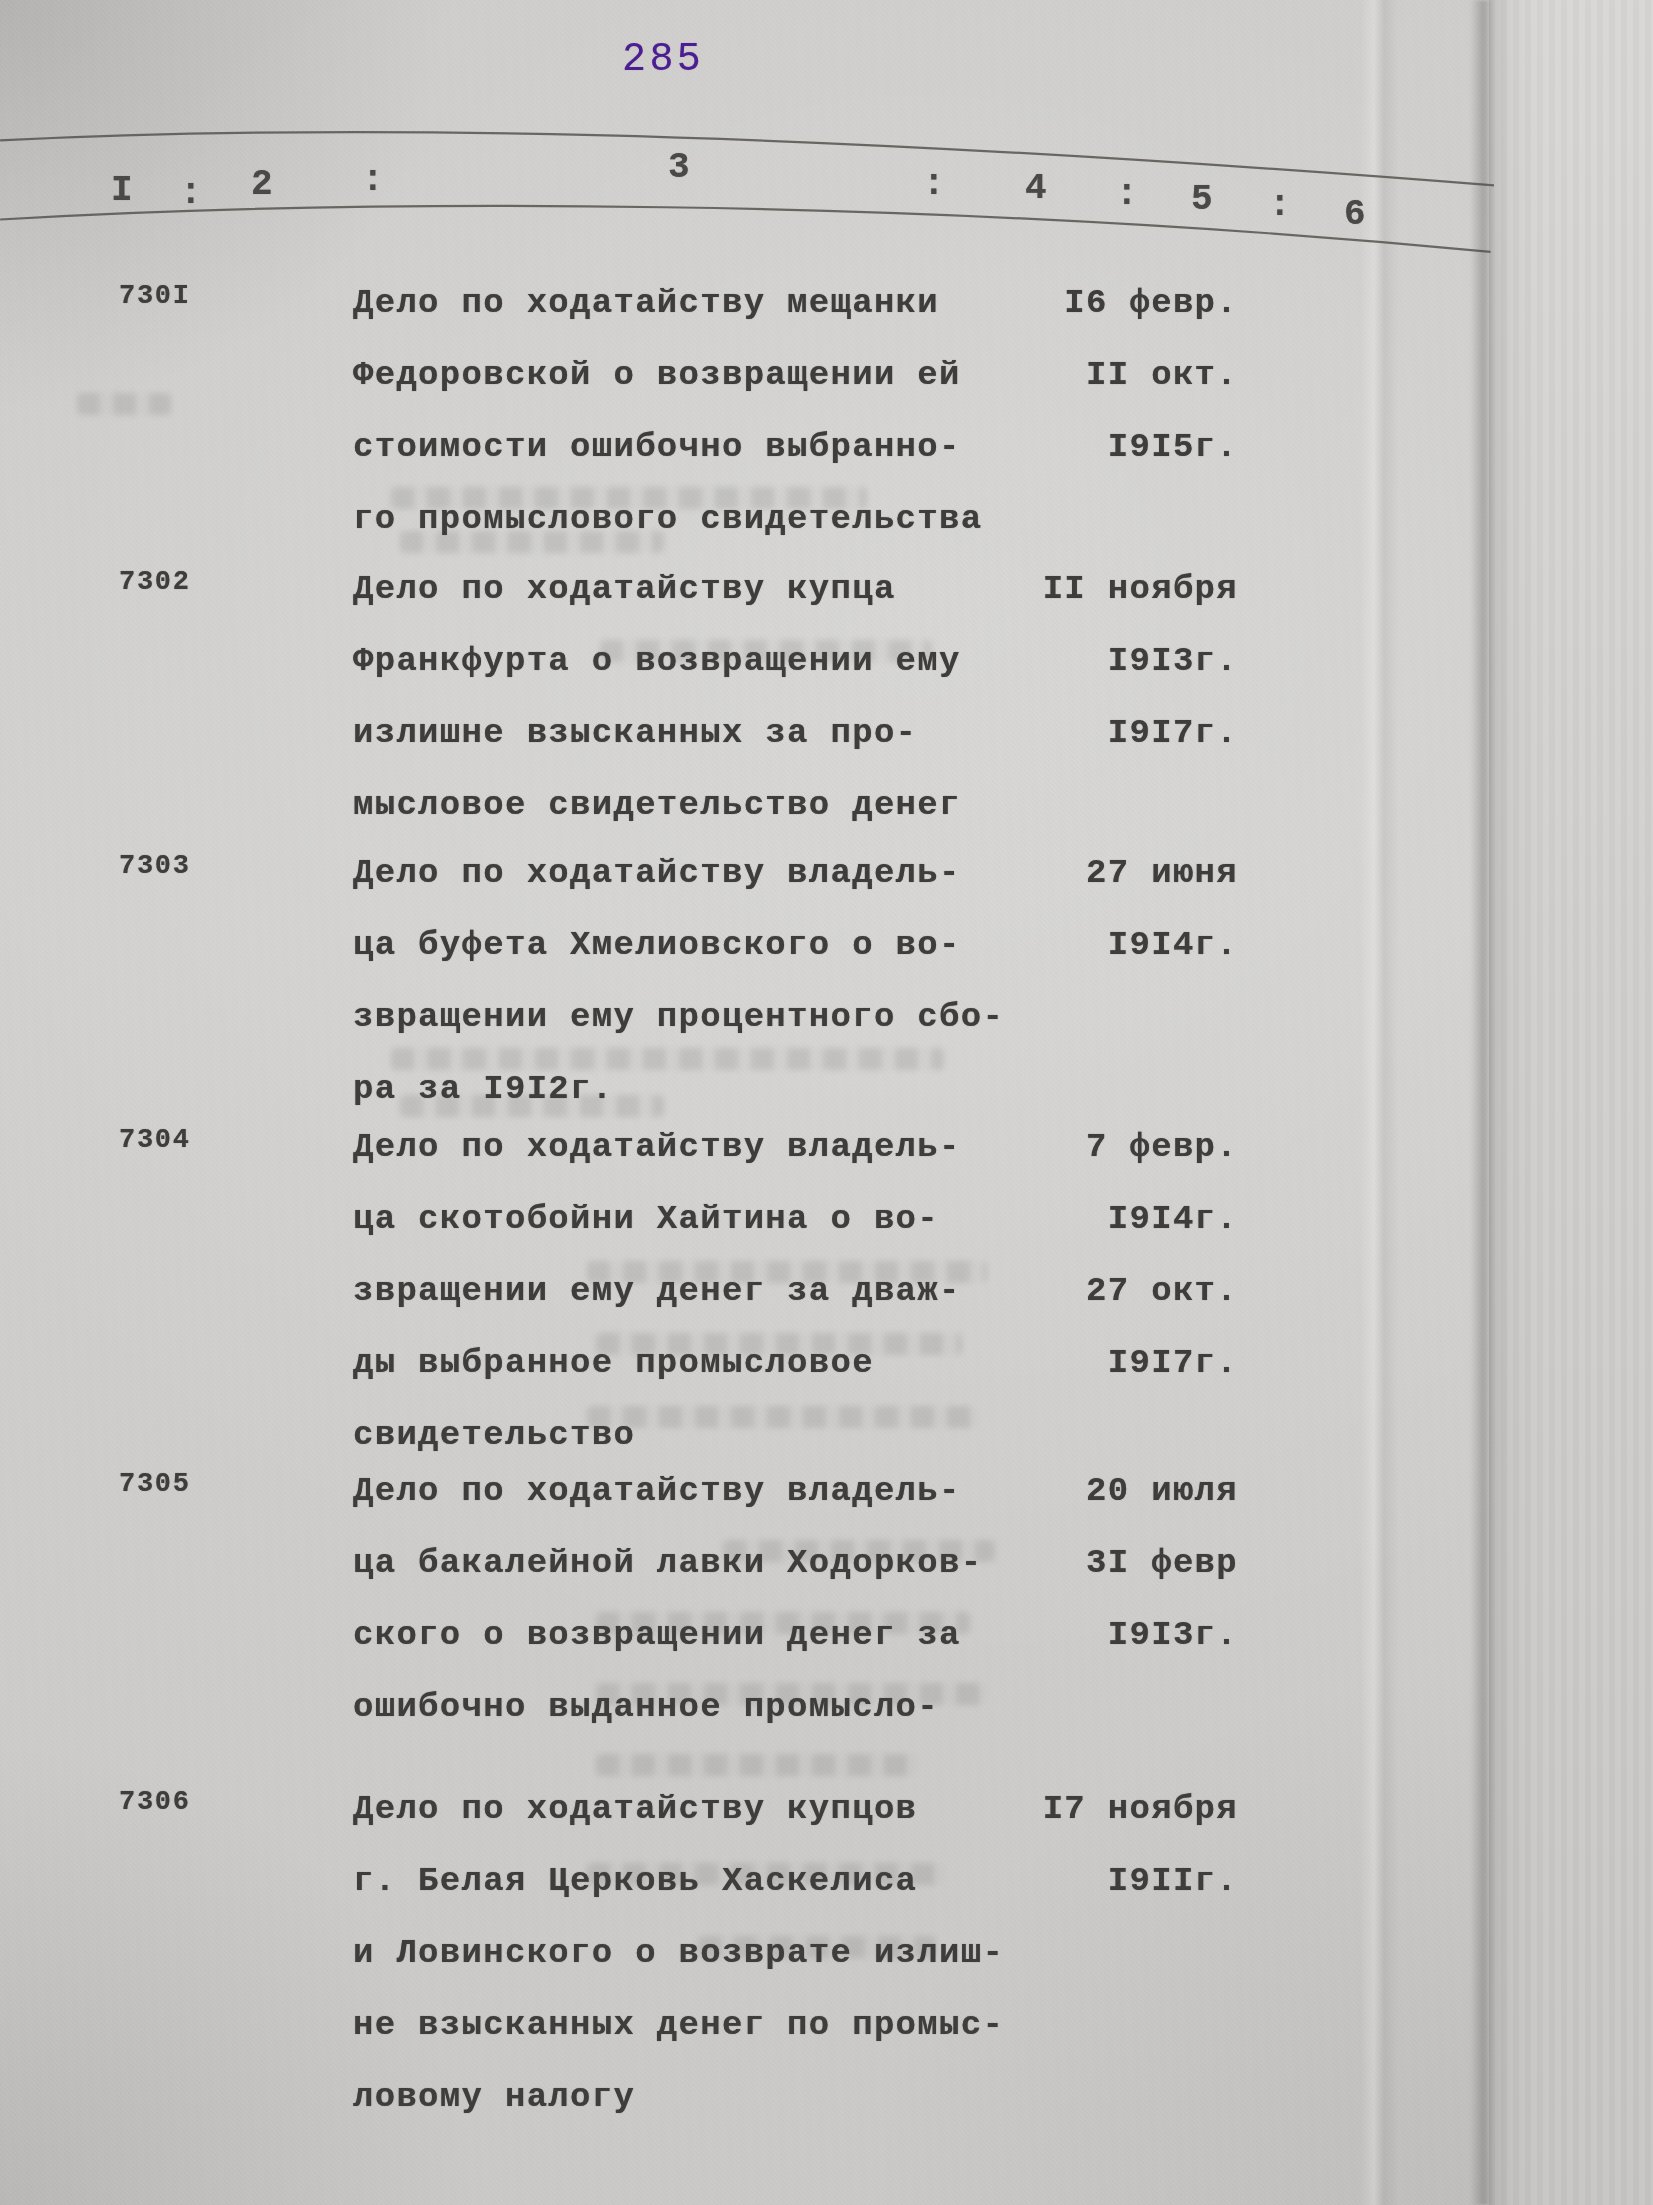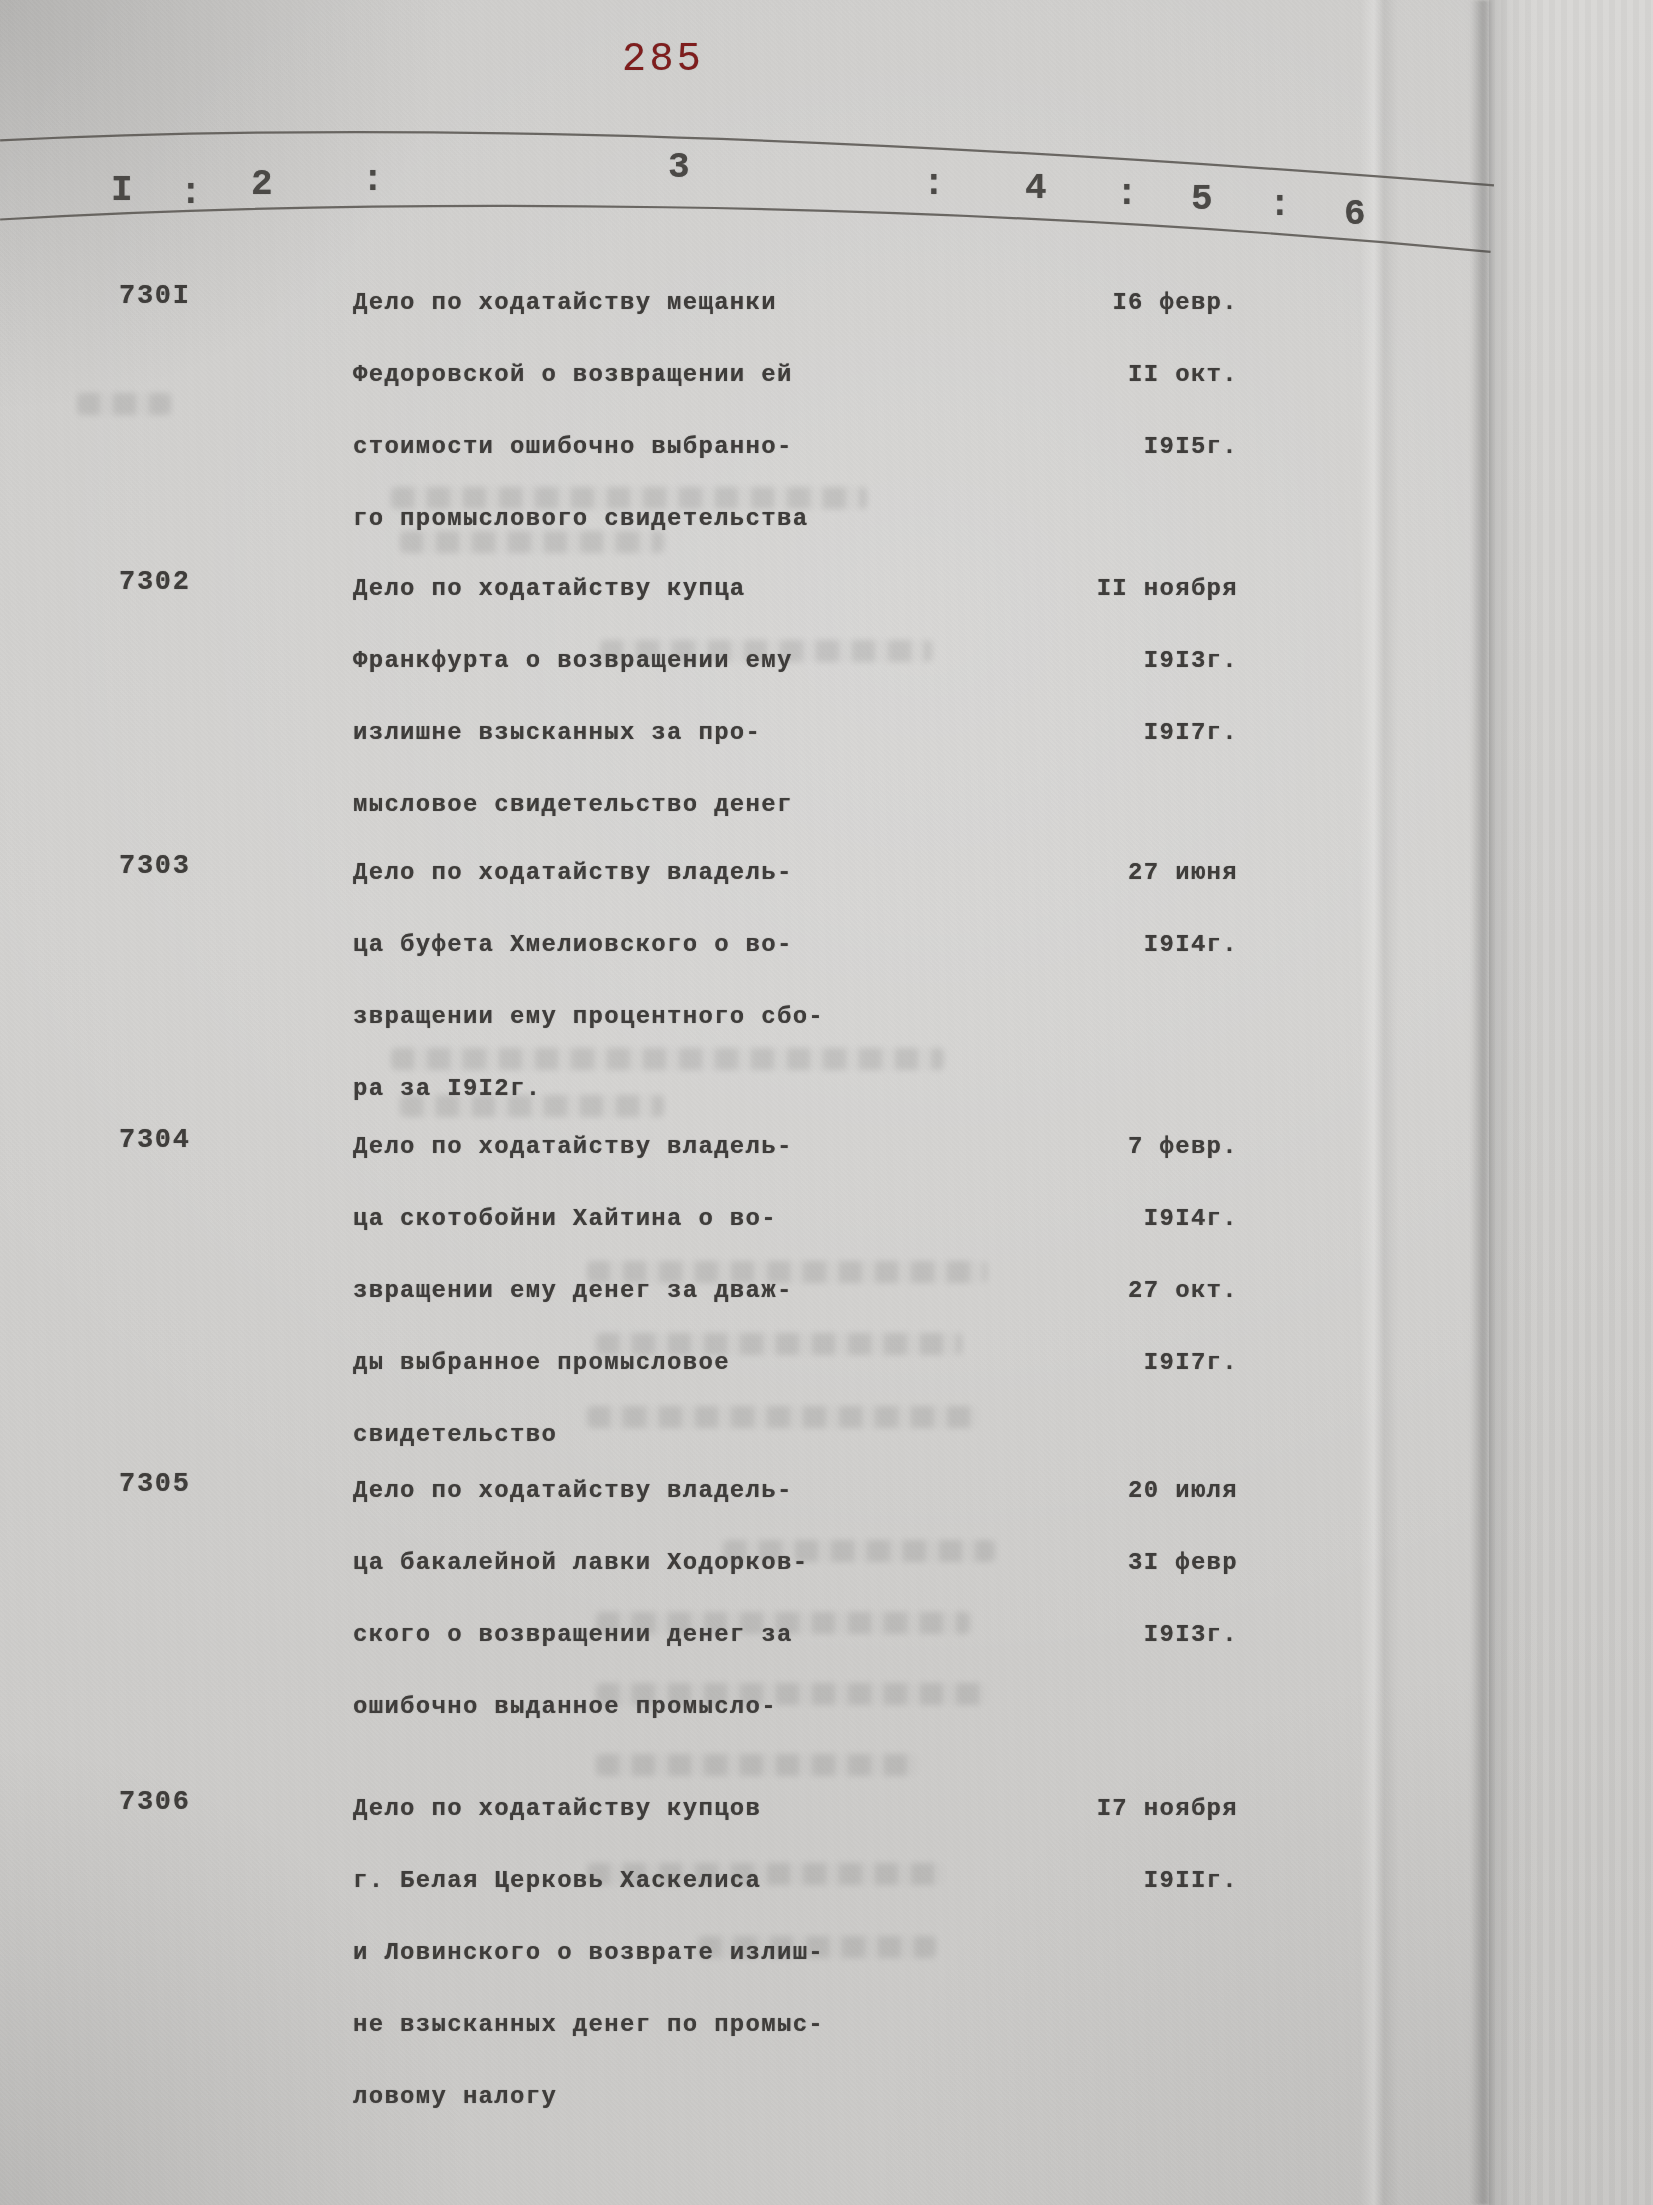--- a/index.html
+++ b/index.html
@@ -25,31 +25,31 @@
     background:repeating-linear-gradient(47deg, rgba(0,0,0,.013) 0 1.7px, rgba(255,255,255,.016) 1.7px 3.4px);}
   .crease{position:absolute;left:1360px;top:0;width:39px;height:2205px;pointer-events:none;
     background:linear-gradient(90deg, rgba(0,0,0,0), rgba(255,255,255,.22) 36%, rgba(0,0,0,.055) 62%, rgba(0,0,0,0));}
   .seam{position:absolute;left:1470px;top:0;width:22px;height:2205px;filter:blur(1.7px);
     background:linear-gradient(90deg, rgba(70,70,70,0), rgba(70,70,70,.30) 62%, rgba(130,130,130,.10));}
 
   .rules{position:absolute;left:0;top:0;pointer-events:none;}
   .rules path{fill:none;stroke:#57544f;stroke-width:2.6;opacity:.85;}
 
   .pagenum{position:absolute;left:622px;top:37px;font-size:40px;font-weight:400;
-    color:#7f1d1d;letter-spacing:3.4px;text-shadow:0 0 0.9px rgba(70,70,70,.5);}
+    color:#4c1d95;letter-spacing:3.4px;text-shadow:0 0 0.9px rgba(70,70,70,.5);}
 
   .hcell{position:absolute;font-size:36px;font-weight:700;color:#4b4946;
     text-shadow:0 0 0.9px rgba(60,60,60,.55);}
 
   .row{position:absolute;left:0;width:1489px;color:#3f3d3b;}
   .num{position:absolute;left:119px;top:0;font-size:27px;font-weight:700;letter-spacing:1.7px;
     text-shadow:0 0 1px rgba(55,53,50,.6);}
   .desc{position:absolute;left:353px;top:0;width:630px;}
   .dates{position:absolute;left:983px;top:0;width:255px;text-align:right;}
-  .ln{height:72px;line-height:44px;font-size:24px;font-weight:700;letter-spacing:1.3px;
+  .ln{height:72px;line-height:44px;font-size:34px;font-weight:700;letter-spacing:1.3px;
     white-space:pre;text-shadow:0 0 1px rgba(55,53,50,.62);}
 
   
   .ghost{position:absolute;height:22px;border-radius:5.1px;filter:blur(3.4px);opacity:.42;
     background:repeating-linear-gradient(90deg, rgba(70,70,70,.32) 0 23px, rgba(70,70,70,.05) 23px 36px);}
 </style>
 </head>
 <body>
 
 <div id="scan">

